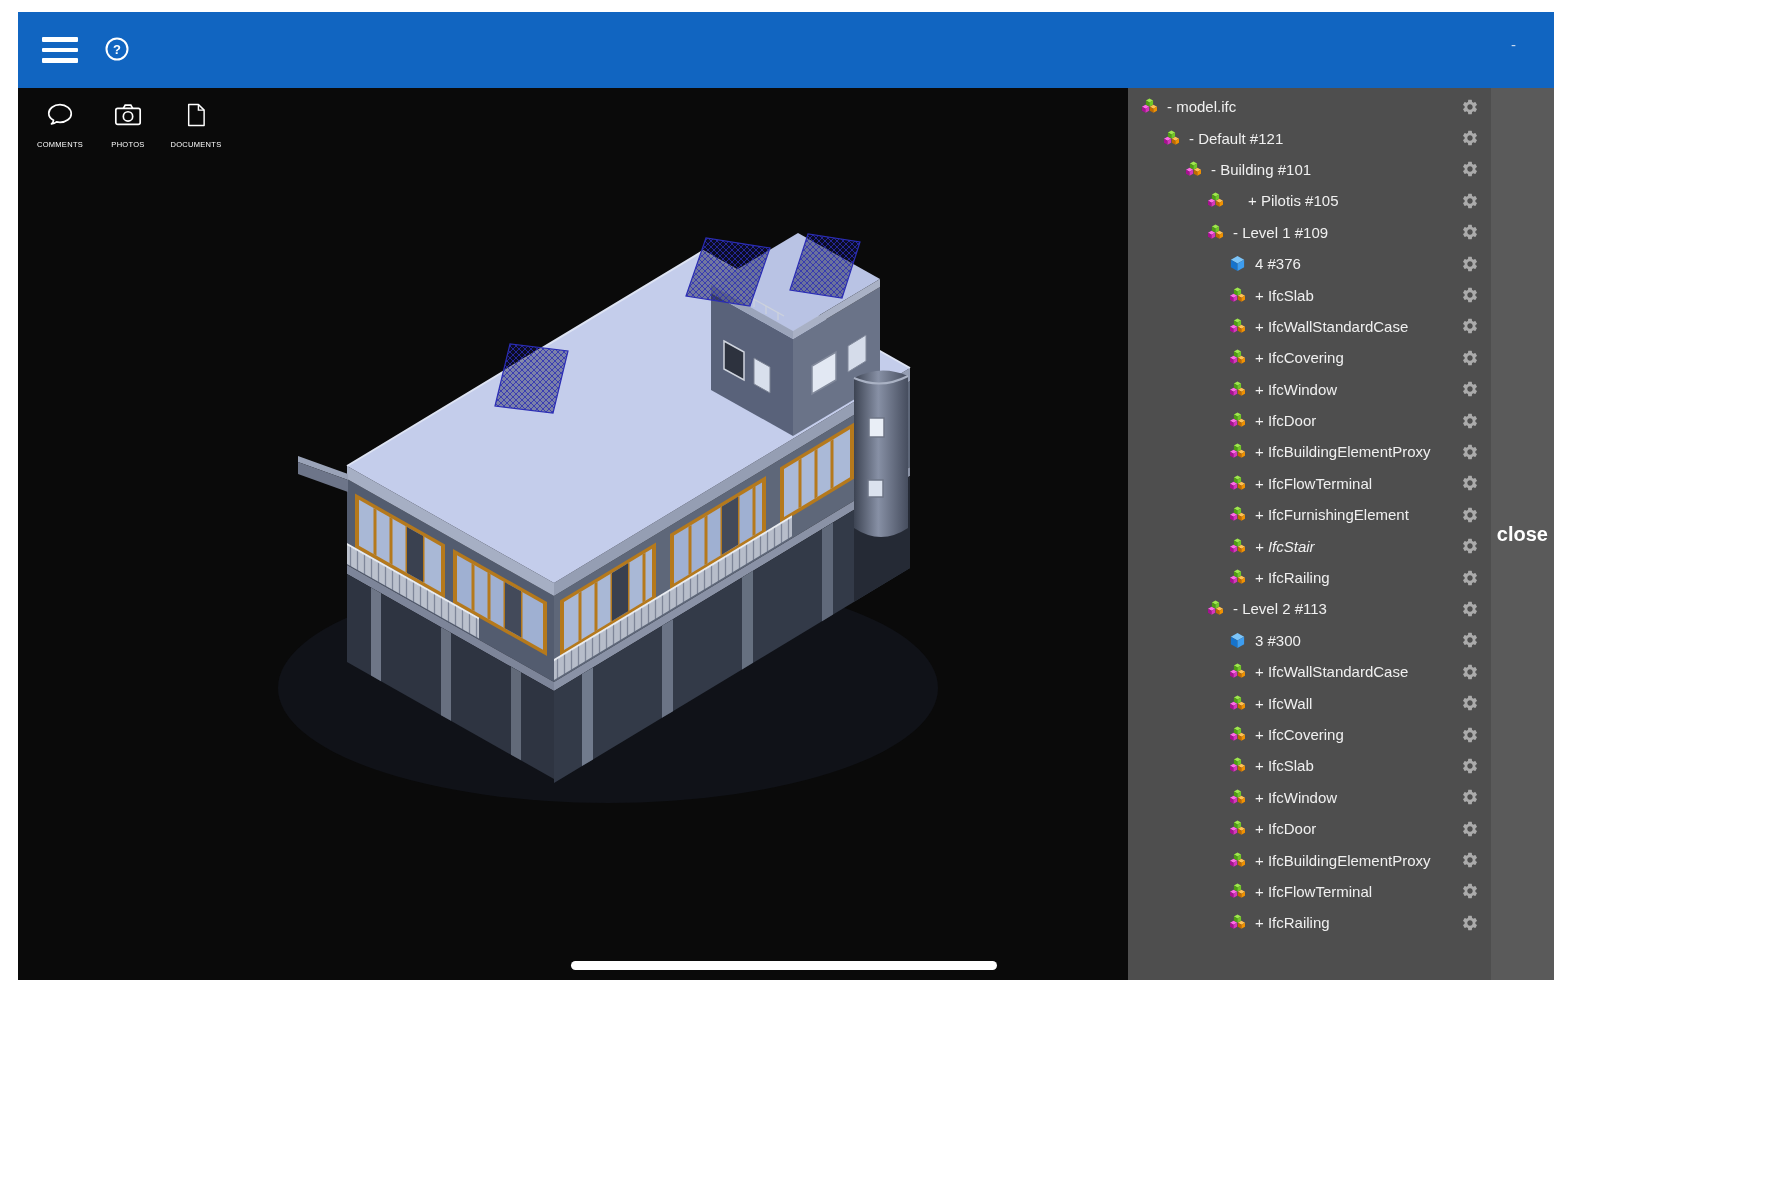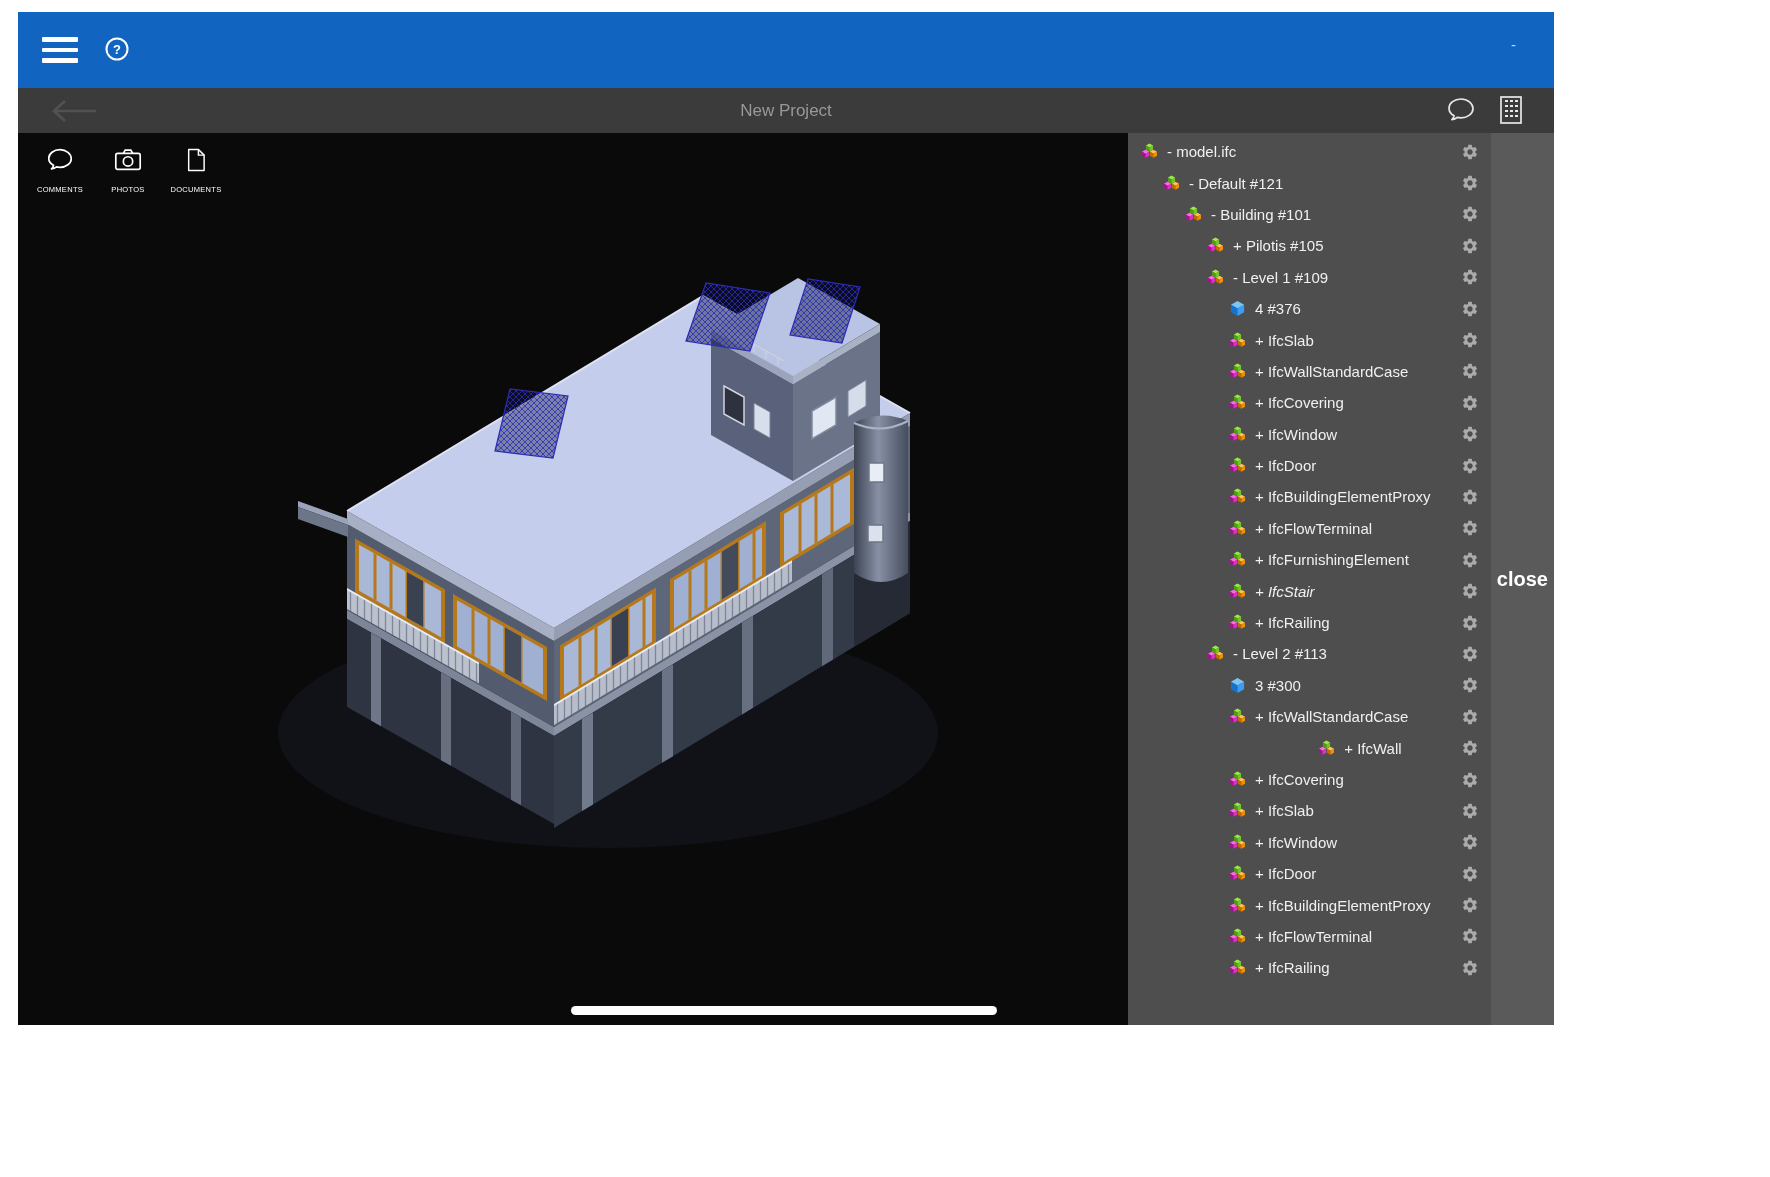--- a/index.html
+++ b/index.html
@@ -66,47 +66,20 @@
       <span>
         <svg viewBox="0 0 26 26" width="26" height="26">
             <circle cx="13" cy="13" r="10.5" fill="none" stroke="#fff" stroke-width="2"></circle>
             <text x="13" y="17.5" text-anchor="middle" font-size="13" font-weight="bold" fill="#fff" font-family="Liberation Sans, sans-serif">?</text>
           </svg>
       </span>
     </button>
     <span class="topbar-dash">-</span>
   </header>
 
-  <nav class="navbar">
-    <button class="back-btn">
-      <span>
-        <svg width="48" height="28" viewBox="0 0 48 28" fill="none" stroke="#525252" stroke-width="2.6">
-            <path d="M46 14H4M15 4 4 14l11 10"></path>
-          </svg>
-      </span>
-    </button>
-    <div class="nav-title">New Project</div>
-    <div class="nav-actions">
-      <button class="nav-icon-btn">
-        <span>
-          <svg viewBox="0 0 32 32" width="34" height="32" fill="none" stroke="#e8e8e8" stroke-width="1.7">
-              <path d="M16 5C9.4 5 4 9.1 4 14.2c0 3.1 2 5.9 5.1 7.5-.2 1.5-1 2.9-2.2 3.9 2.1-.2 4-1 5.4-2.2 1.2.3 2.4.4 3.7.4 6.6 0 12-4.1 12-9.2S22.6 5 16 5z" stroke-linejoin="round"></path>
-            </svg>
-        </span>
-      </button>
-      <button class="nav-icon-btn">
-        <span>
-          <svg viewBox="0 0 30 32" width="30" height="32" fill="none" stroke="#e8e8e8" stroke-width="1.7">
-              <rect x="5" y="3" width="20" height="26"></rect>
-              <path d="M9 7h3M14 7h3M19 7h3M9 12h3M14 12h3M19 12h3M9 17h3M14 17h3M19 17h3M9 22h3M14 22h3M19 22h3" stroke-width="2"></path>
-            </svg>
-        </span>
-      </button>
-    </div>
-  </nav>
 
   <div class="content">
 
     <div class="viewport">
 
       <div class="vp-toolbar">
           <button class="vtool-btn">
             <span><svg viewBox="0 0 32 32" width="30" height="30" fill="none" stroke="#fff" stroke-width="1.8">
                 <path d="M16 5C9.4 5 4 9.1 4 14.2c0 3.1 2 5.9 5.1 7.5-.2 1.5-1 2.9-2.2 3.9 2.1-.2 4-1 5.4-2.2 1.2.3 2.4.4 3.7.4 6.6 0 12-4.1 12-9.2S22.6 5 16 5z" stroke-linejoin="round"></path>
               </svg></span>
@@ -300,21 +273,21 @@
                   <polygon points="2,5 9,9 9,17 2,13" fill="#c06a00"></polygon>
                   <polygon points="16,5 9,9 9,17 16,13" fill="#f29200"></polygon>
                 </g>
               </svg>
             </span>
             <span class="tree-label">- Building #101</span>
             <span class="tree-gear"><svg viewBox="0 0 24 24" width="18" height="18">
                 <path fill="#ababab" d="M19.14 12.94c.04-.3.06-.61.06-.94 0-.32-.02-.64-.07-.94l2.03-1.58a.49.49 0 0 0 .12-.61l-1.92-3.32a.488.488 0 0 0-.59-.22l-2.39.96c-.5-.38-1.03-.7-1.62-.94l-.36-2.54a.484.484 0 0 0-.48-.41h-3.84c-.24 0-.43.17-.47.41l-.36 2.54c-.59.24-1.13.57-1.62.94l-2.39-.96c-.22-.08-.47 0-.59.22L2.74 8.87c-.12.21-.08.47.12.61l2.03 1.58c-.05.3-.09.63-.09.94s.02.64.07.94l-2.03 1.58a.49.49 0 0 0-.12.61l1.92 3.32c.12.22.37.29.59.22l2.39-.96c.5.38 1.03.7 1.62.94l.36 2.54c.05.24.24.41.48.41h3.84c.24 0 .44-.17.47-.41l.36-2.54c.59-.24 1.13-.56 1.62-.94l2.39.96c.22.08.47 0 .59-.22l1.92-3.32c.12-.22.07-.47-.12-.61l-2.01-1.58zM12 15.6c-1.98 0-3.6-1.62-3.6-3.6s1.62-3.6 3.6-3.6 3.6 1.62 3.6 3.6-1.62 3.6-3.6 3.6z"></path>
               </svg></span>
           </div>
-          <div class="tree-row" style="padding-left: 79px;">
+          <div class="tree-row" style="padding-left: 79px; gap: 15px;">
             <span class="tree-icon">
               <svg viewBox="0 0 20 20" width="17" height="17">
                 <g transform="translate(4.6,0) scale(0.6)">
                   <polygon points="9,1 16,5 9,9 2,5" fill="#9fe84c"></polygon>
                   <polygon points="2,5 9,9 9,17 2,13" fill="#4f9e12"></polygon>
                   <polygon points="16,5 9,9 9,17 16,13" fill="#72c926"></polygon>
                 </g>
                 <g transform="translate(0,7.2) scale(0.6)">
                   <polygon points="9,1 16,5 9,9 2,5" fill="#ff6ae8"></polygon>
                   <polygon points="2,5 9,9 9,17 2,13" fill="#a80f92"></polygon>
@@ -676,21 +649,21 @@
                   <polygon points="2,5 9,9 9,17 2,13" fill="#c06a00"></polygon>
                   <polygon points="16,5 9,9 9,17 16,13" fill="#f29200"></polygon>
                 </g>
               </svg>
             </span>
             <span class="tree-label">+ IfcWallStandardCase</span>
             <span class="tree-gear"><svg viewBox="0 0 24 24" width="18" height="18">
                 <path fill="#ababab" d="M19.14 12.94c.04-.3.06-.61.06-.94 0-.32-.02-.64-.07-.94l2.03-1.58a.49.49 0 0 0 .12-.61l-1.92-3.32a.488.488 0 0 0-.59-.22l-2.39.96c-.5-.38-1.03-.7-1.62-.94l-.36-2.54a.484.484 0 0 0-.48-.41h-3.84c-.24 0-.43.17-.47.41l-.36 2.54c-.59.24-1.13.57-1.62.94l-2.39-.96c-.22-.08-.47 0-.59.22L2.74 8.87c-.12.21-.08.47.12.61l2.03 1.58c-.05.3-.09.63-.09.94s.02.64.07.94l-2.03 1.58a.49.49 0 0 0-.12.61l1.92 3.32c.12.22.37.29.59.22l2.39-.96c.5.38 1.03.7 1.62.94l.36 2.54c.05.24.24.41.48.41h3.84c.24 0 .44-.17.47-.41l.36-2.54c.59-.24 1.13-.56 1.62-.94l2.39.96c.22.08.47 0 .59-.22l1.92-3.32c.12-.22.07-.47-.12-.61l-2.01-1.58zM12 15.6c-1.98 0-3.6-1.62-3.6-3.6s1.62-3.6 3.6-3.6 3.6 1.62 3.6 3.6-1.62 3.6-3.6 3.6z"></path>
               </svg></span>
           </div>
-          <div class="tree-row" style="padding-left: 101px; justify-content: center;">
+          <div class="tree-row" style="padding-left: 101px;">
             <span class="tree-icon">
               <svg viewBox="0 0 20 20" width="17" height="17">
                 <g transform="translate(4.6,0) scale(0.6)">
                   <polygon points="9,1 16,5 9,9 2,5" fill="#9fe84c"></polygon>
                   <polygon points="2,5 9,9 9,17 2,13" fill="#4f9e12"></polygon>
                   <polygon points="16,5 9,9 9,17 16,13" fill="#72c926"></polygon>
                 </g>
                 <g transform="translate(0,7.2) scale(0.6)">
                   <polygon points="9,1 16,5 9,9 2,5" fill="#ff6ae8"></polygon>
                   <polygon points="2,5 9,9 9,17 2,13" fill="#a80f92"></polygon>

